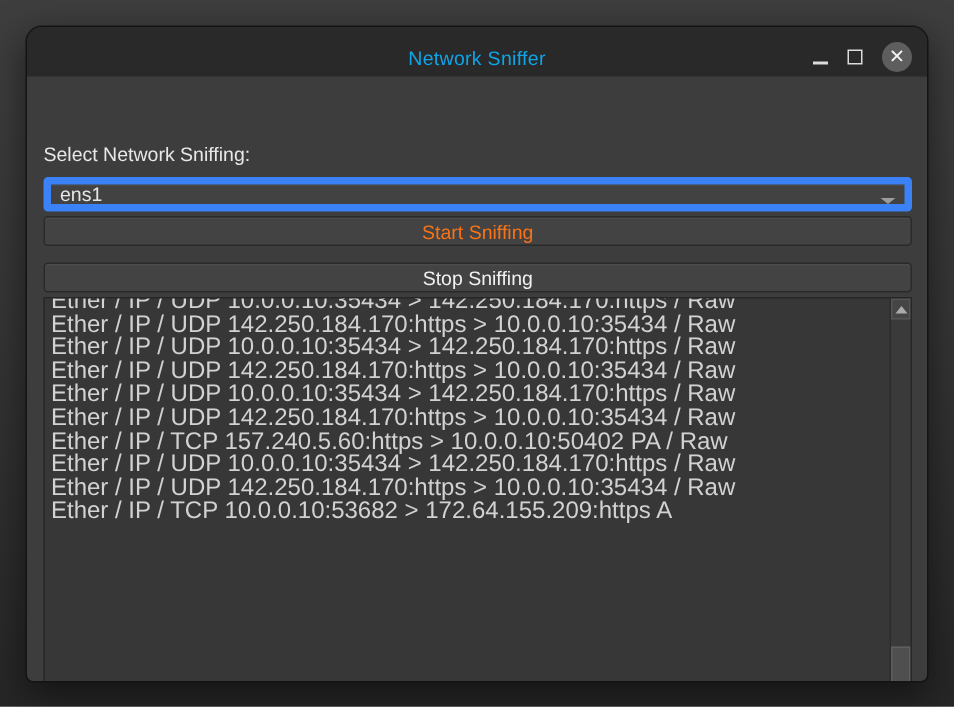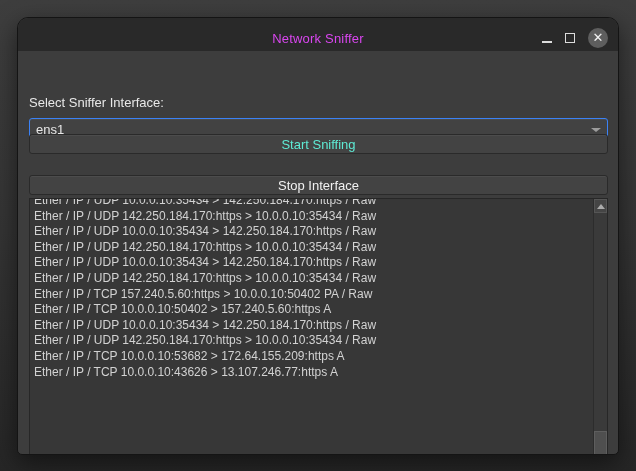--- a/index.html
+++ b/index.html
@@ -24,21 +24,21 @@
   .titlebar {
     position: relative;
     height: 33px;
     background: #292929;
     display: flex;
     align-items: center;
     justify-content: center;
     padding-top: 7px;
   }
   .titlebar-title {
-    color: #d946ef;
+    color: #0ea5e9;
     font-size: 13px;
     letter-spacing: 0.2px;
   }
   .titlebar-controls {
     position: absolute;
     right: 10px;
     top: 7px;
     height: 26px;
     display: flex;
     align-items: center;
@@ -78,21 +78,21 @@
     left: 11px; top: 44px;
     font-size: 13px;
     color: #e8e8e8;
   }
 
   .combo {
     position: absolute;
     left: 11px; top: 67px;
     width: 579px; height: 23px;
     background: #424242;
-    border: 1px solid #3b82f6;
+    border: 5px solid #3b82f6;
     border-radius: 3px;
     box-shadow: inset 0 1px 0 rgba(255,255,255,0.05);
     display: flex;
     align-items: center;
     padding: 0 6px;
     color: #e6e6e6;
     font-size: 13px;
   }
   .combo-arrow {
     position: absolute;
@@ -108,41 +108,41 @@
     left: 11px;
     width: 579px; height: 20px;
     background: #434343;
     border: 1px solid #2a2a2a;
     border-radius: 3px;
     box-shadow: inset 0 1px 0 rgba(255,255,255,0.05);
     display: flex; align-items: center; justify-content: center;
     font-size: 13px;
     font-family: "Liberation Sans", sans-serif;
   }
-  .btn-start { top: 83px; color: #5eead4; }
+  .btn-start { top: 93px; color: #f97316; }
   .btn-stop  { top: 124px; color: #f1f1f1; }
 
   .listbox {
     position: absolute;
     left: 11px; top: 147px;
     width: 579px; height: 279px;
     background: #373737;
     border: 1px solid #272727;
     overflow: hidden;
   }
   .listbox-content {
     position: absolute;
     left: 0; top: -6px; right: 14px;
     padding-left: 4px;
     overflow: hidden;
   }
   .packet-row {
     height: 15.6px;
     line-height: 15.6px;
-    font-size: 12px;
+    font-size: 16px;
     color: #d2d2d2;
     white-space: nowrap;
   }
 
   .scrollbar {
     position: absolute;
     right: 0; top: 0; bottom: 0;
     width: 14px;
     background: #3a3a3a;
     border-left: 1px solid #2c2c2c;
@@ -184,45 +184,43 @@
         <div class="max-glyph"></div>
       </div>
       <div class="tb-btn close-btn">
         <span class="close-glyph">✕</span>
       </div>
     </div>
   </div>
 
   <div class="content">
 
-    <div class="iface-label">Select Sniffer Interface:</div>
+    <div class="iface-label">Select Network Sniffing:</div>
 
     <div class="combo">
       <span>ens1</span>
       <div class="combo-arrow"></div>
     </div>
 
     <div class="btn btn-start">Start Sniffing</div>
 
-    <div class="btn btn-stop">Stop Interface</div>
+    <div class="btn btn-stop">Stop Sniffing</div>
 
     <div class="listbox">
       <div class="listbox-content">
           <div class="packet-row">Ether / IP / UDP 10.0.0.10:35434 &gt; 142.250.184.170:https / Raw</div>
           <div class="packet-row">Ether / IP / UDP 142.250.184.170:https &gt; 10.0.0.10:35434 / Raw</div>
           <div class="packet-row">Ether / IP / UDP 10.0.0.10:35434 &gt; 142.250.184.170:https / Raw</div>
           <div class="packet-row">Ether / IP / UDP 142.250.184.170:https &gt; 10.0.0.10:35434 / Raw</div>
           <div class="packet-row">Ether / IP / UDP 10.0.0.10:35434 &gt; 142.250.184.170:https / Raw</div>
           <div class="packet-row">Ether / IP / UDP 142.250.184.170:https &gt; 10.0.0.10:35434 / Raw</div>
           <div class="packet-row">Ether / IP / TCP 157.240.5.60:https &gt; 10.0.0.10:50402 PA / Raw</div>
-          <div class="packet-row">Ether / IP / TCP 10.0.0.10:50402 &gt; 157.240.5.60:https A</div>
           <div class="packet-row">Ether / IP / UDP 10.0.0.10:35434 &gt; 142.250.184.170:https / Raw</div>
           <div class="packet-row">Ether / IP / UDP 142.250.184.170:https &gt; 10.0.0.10:35434 / Raw</div>
           <div class="packet-row">Ether / IP / TCP 10.0.0.10:53682 &gt; 172.64.155.209:https A</div>
-          <div class="packet-row">Ether / IP / TCP 10.0.0.10:43626 &gt; 13.107.246.77:https A</div>
         </div>
 
       <div class="scrollbar">
         <div class="sb-btn sb-up">
           <div class="arrow-up"></div>
         </div>
         <div class="sb-thumb"></div>
 
       </div>
     </div>

